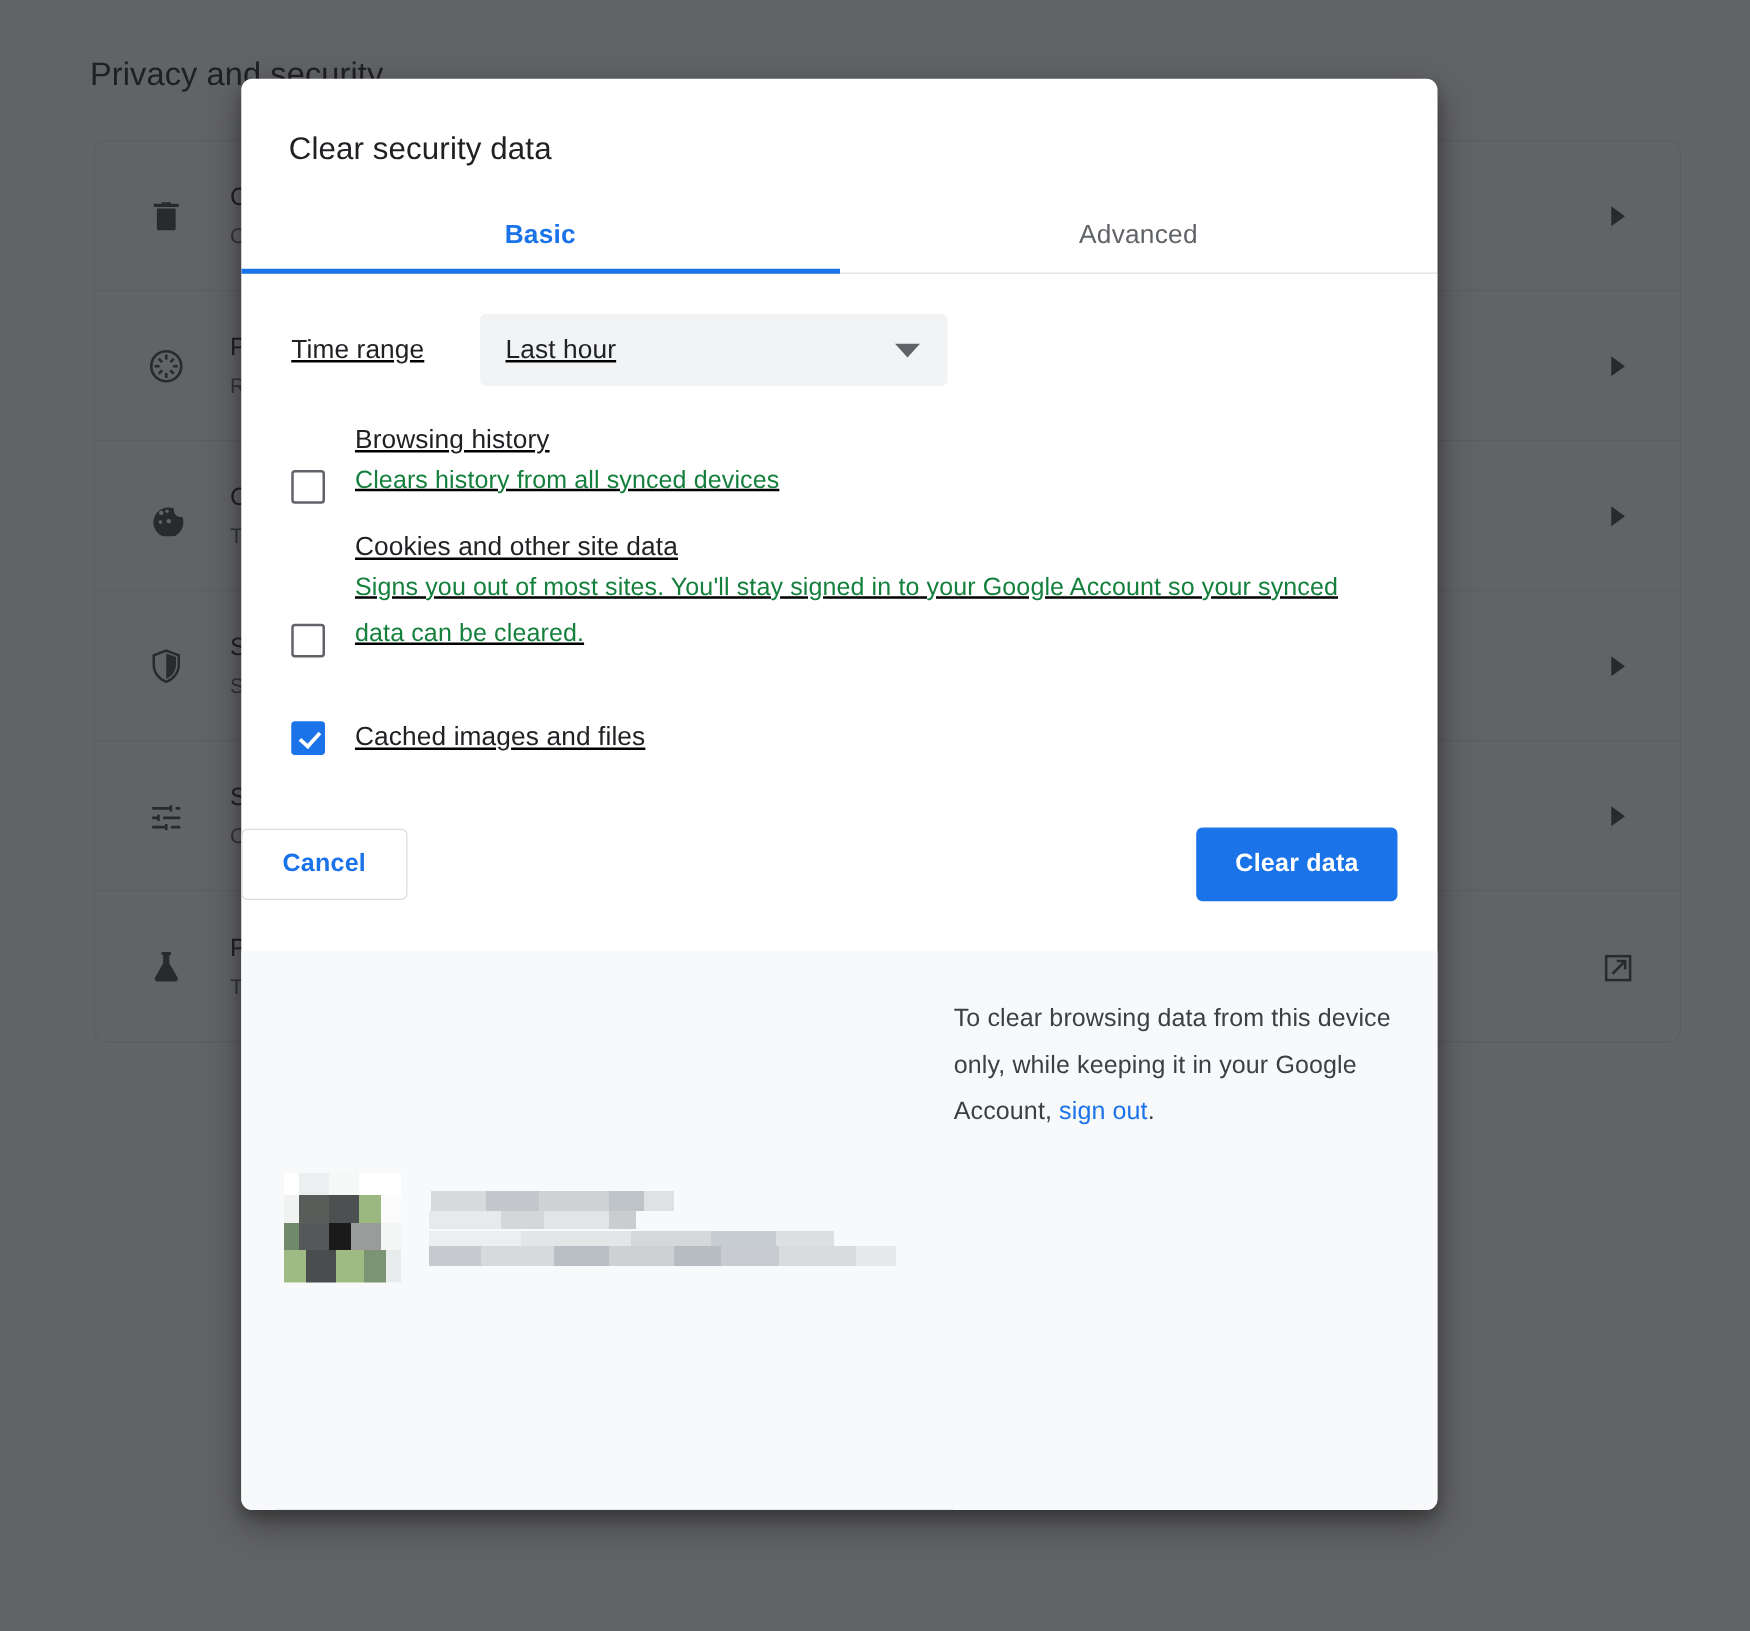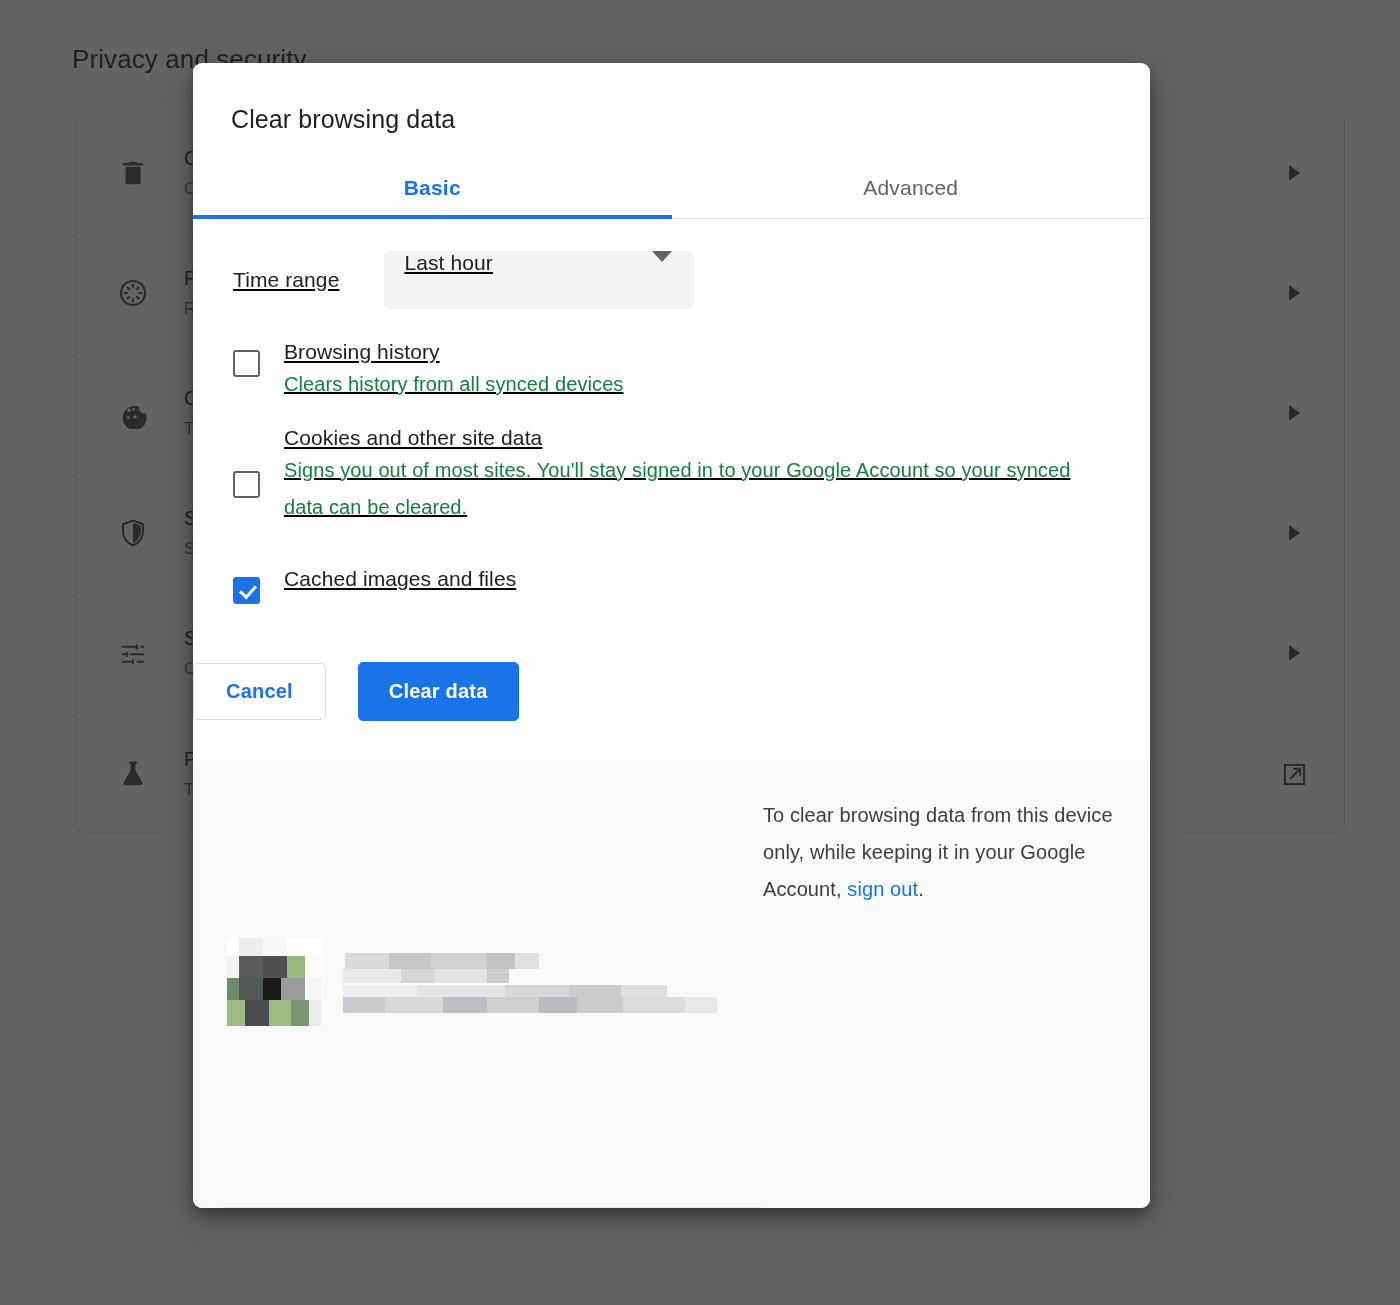--- a/index.html
+++ b/index.html
@@ -163,26 +163,26 @@
     align-items: center;
     margin-top: 32px;
   }
   #time-range-label {
     font-size: 21px;
     color: #202124;
     letter-spacing: .1px;
   }
   #time-range-select {
     margin-left: 45px;
-    width: 310px;
+    width: 374px;
     height: 58px;
     background: #f1f3f4;
     border-radius: 5px;
     display: flex;
-    align-items: flex-start;
+    align-items: center;
     padding: 0 22px 0 20px;
     box-sizing: border-box;
     cursor: pointer;
     border: none;
     font-family: inherit;
   }
   #time-range-value {
     flex: 1 1 auto;
     font-size: 21px;
     color: #202124;
@@ -195,21 +195,21 @@
     border-left: 10px solid transparent;
     border-right: 10px solid transparent;
     border-top: 11px solid #5f6368;
     flex: 0 0 auto;
   }
 
   
   #options { margin-top: 28px; }
   .opt-row {
     display: flex;
-    align-items: flex-start;
+    align-items: flex-end;
     margin-bottom: 20px;
     cursor: pointer;
   }
   .opt-row:last-child { margin-bottom: 16px; }
   .cbox {
     flex: 0 0 auto;
     width: 27px;
     height: 27px;
     border: 2px solid #5f6368;
     border-radius: 3px;
@@ -281,21 +281,21 @@
   }
   .link {
     color: #1a73e8;
     cursor: pointer;
     text-decoration: none;
   }
 
   
   #dialog-actions {
     display: flex;
-    justify-content: flex-start;
+    justify-content: space-between;
     align-items: center;
     padding: 42px 32px 40px 0;
     gap: 32px;
   }
   .btn {
     font-family: inherit;
     font-size: 20px;
     font-weight: bold;
     border-radius: 5px;
     cursor: pointer;
@@ -452,21 +452,21 @@
       </div>
     </div>
 
   </div>
 </div>
 
 <div id="scrim"></div>
 
 <div id="dialog">
 
-  <div id="dialog-title">Clear browsing data</div>
+  <div id="dialog-title">Clear security data</div>
 
   <div id="tabs">
     <div class="tab active">Basic</div>
     <div class="tab">Advanced</div>
     <div id="tab-underline"></div>
   </div>
 
   <div id="dialog-body">
 
     <div id="time-range-row">

